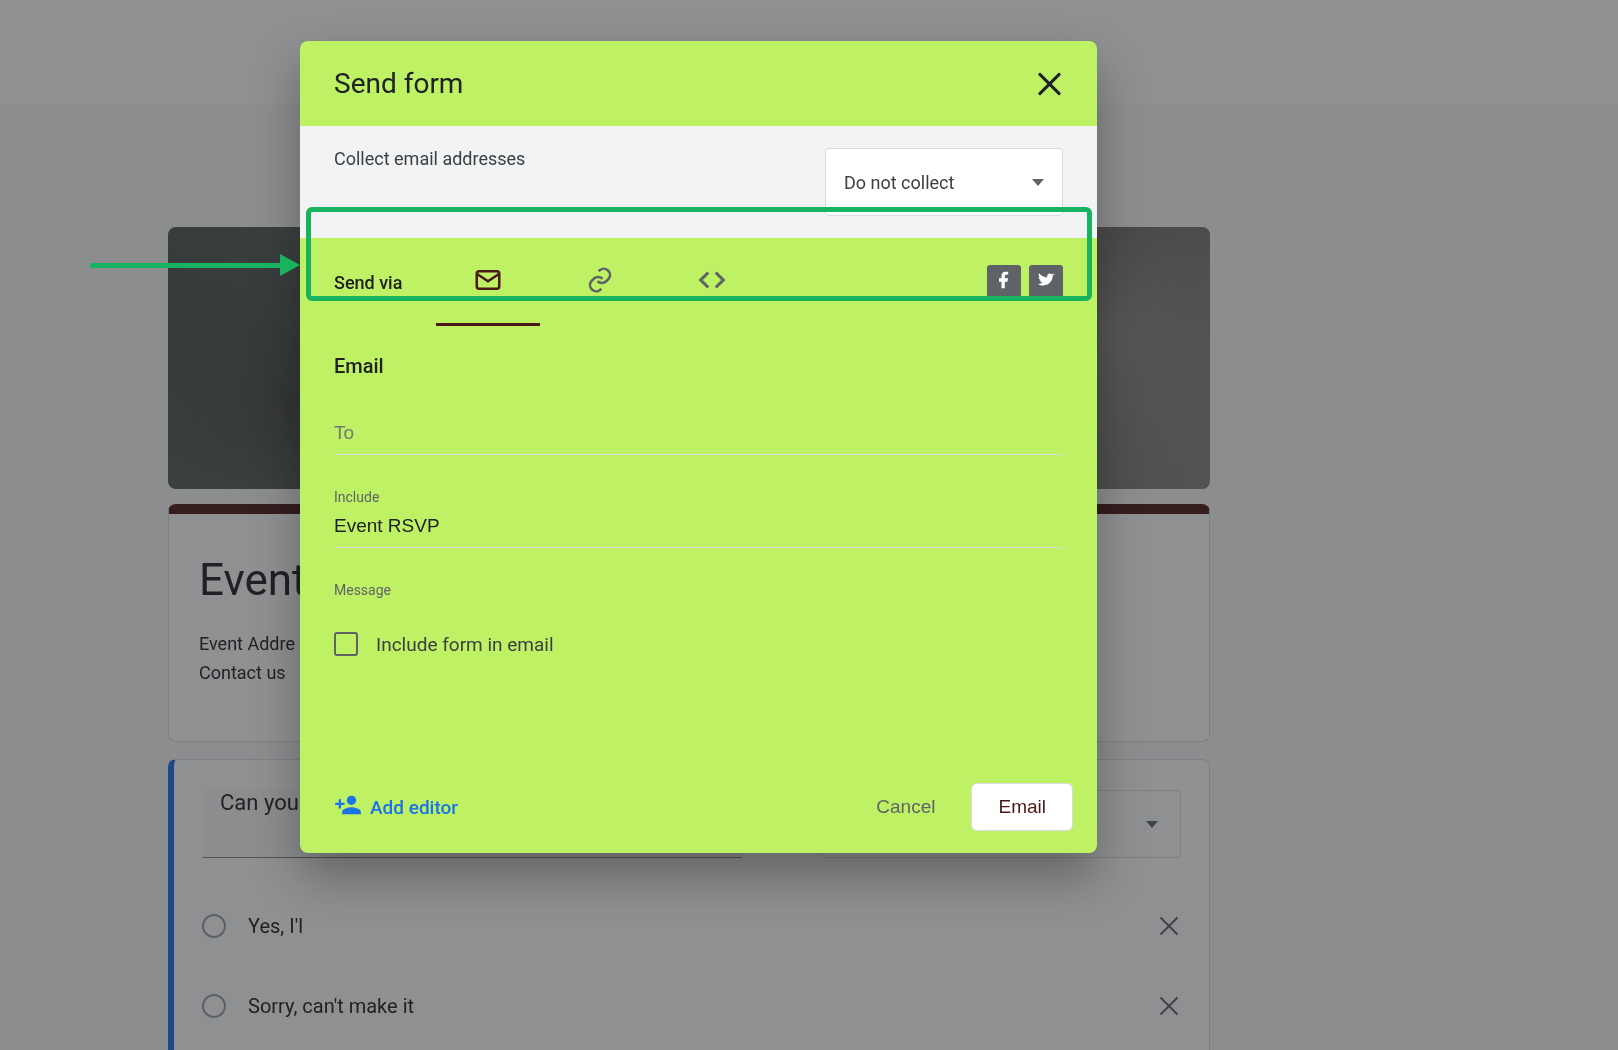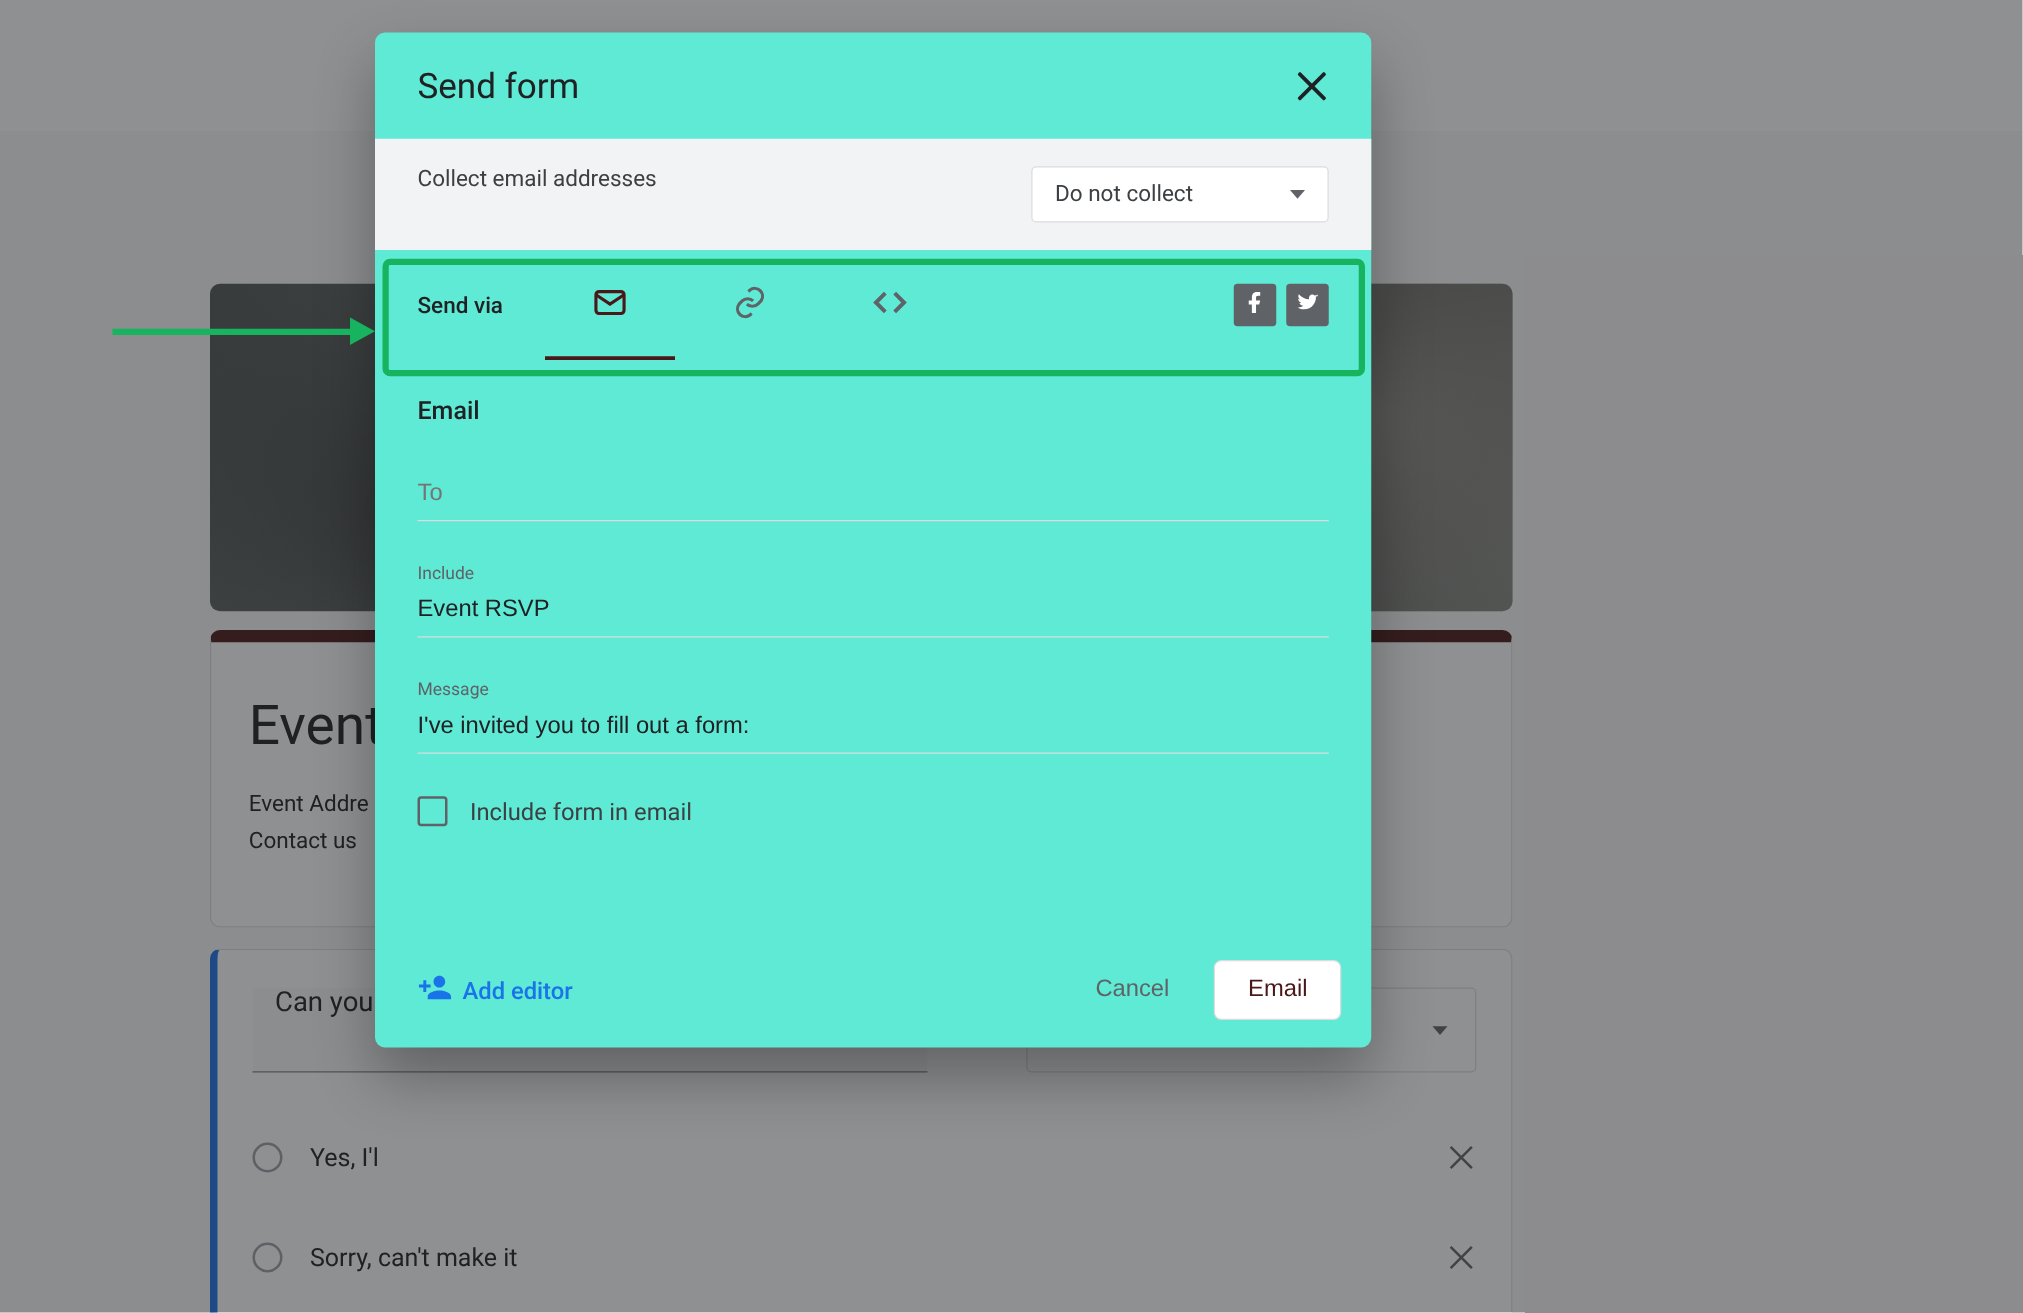--- a/index.html
+++ b/index.html
@@ -49,36 +49,36 @@
   .bg-radio { width:24px; height:24px; border:2px solid #9aa0a6; border-radius:50%; }
   .bg-x { margin-left:auto; width:24px; height:24px; position:relative; }
   .bg-x::before, .bg-x::after { content:""; position:absolute; left:11px; top:0; width:2px; height:24px; background:#5f6368; }
   .bg-x::before { transform:rotate(45deg); } .bg-x::after { transform:rotate(-45deg); }
 
   
   .scrim { position:absolute; inset:0; background:rgba(32,33,36,.5); }
 
   
   .dialog {
-    position:absolute; top:26px; left:300px; width:797px; height:812px;
-    background:#5eead4; border-radius:8px; box-shadow:0 24px 48px rgba(0,0,0,.3);
+    position:absolute; top:41px; left:300px; width:797px; height:812px;
+    background:#bef264; border-radius:8px; box-shadow:0 24px 48px rgba(0,0,0,.3);
     display:flex; flex-direction:column;
   }
   .dlg-header { display:flex; align-items:center; justify-content:space-between; padding:26px 34px 26px 34px; }
   .dlg-title { font-size:28px; color:#202124; font-weight:400; }
   .close-btn { width:28px; height:28px; position:relative; cursor:pointer; }
   .close-btn::before, .close-btn::after { content:""; position:absolute; left:13px; top:-1px; width:3px; height:30px; background:#202124; border-radius:1px; }
   .close-btn::before { transform:rotate(45deg); } .close-btn::after { transform:rotate(-45deg); }
 
   .collect-row {
     background:#f1f3f4; padding:22px 34px; display:flex; align-items:flex-start; justify-content:space-between;
   }
   .collect-label { font-size:18px; color:#3c4043; }
   .collect-select {
-    background:#fff; border:1px solid #dadce0; border-radius:4px; height:45px; width:238px;
+    background:#fff; border:1px solid #dadce0; border-radius:4px; height:68px; width:238px;
     display:flex; align-items:center; justify-content:space-between; padding:0 18px;
     font-size:18px; color:#3c4043; cursor:pointer;
   }
   .tri-down { width:0; height:0; border-left:6px solid transparent; border-right:6px solid transparent; border-top:7px solid #5f6368; }
 
   .sendvia-row {
     display:flex; align-items:center; padding:0 34px; height:88px;
   }
   .sendvia-label { font-size:18px; color:#202124; font-weight:500; margin-right:30px; }
   .sv-tab { width:112px; height:88px; display:flex; align-items:center; justify-content:center; cursor:pointer; position:relative; }
@@ -222,21 +222,20 @@
       <input class="field-input" placeholder="To" style="">
     </div>
 
     <div class="field">
       <span class="field-label">Include</span>
       <input class="field-input subject" value="Event RSVP" style="">
     </div>
 
     <div class="field">
       <span class="field-label">Message</span>
-      <input class="field-input message" value="I've invited you to fill out a form:" style="">
     </div>
 
     <div class="checkbox-row">
       <span class="cb"></span>
       <span class="cb-label">Include form in email</span>
     </div>
   </div>
 
   <div class="dlg-footer">
     <div class="add-editor">

